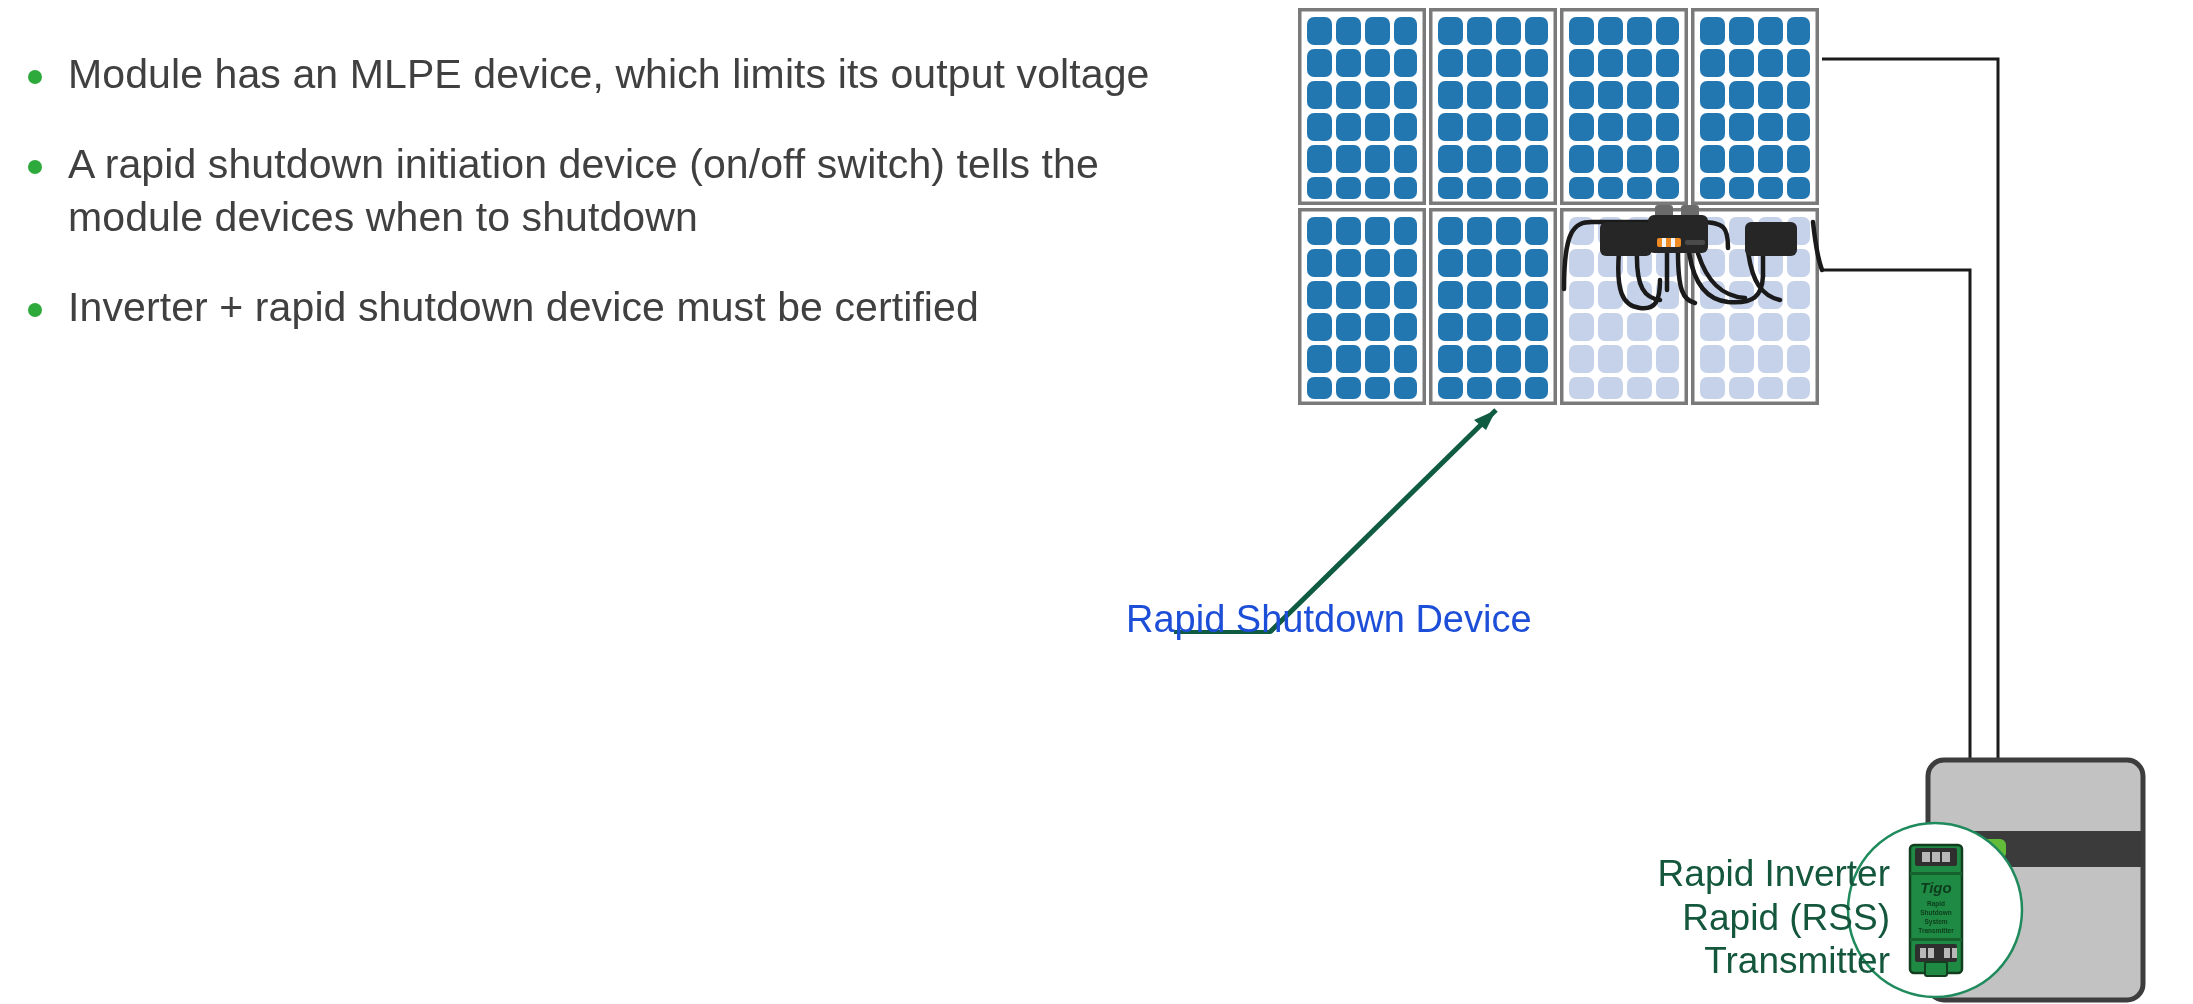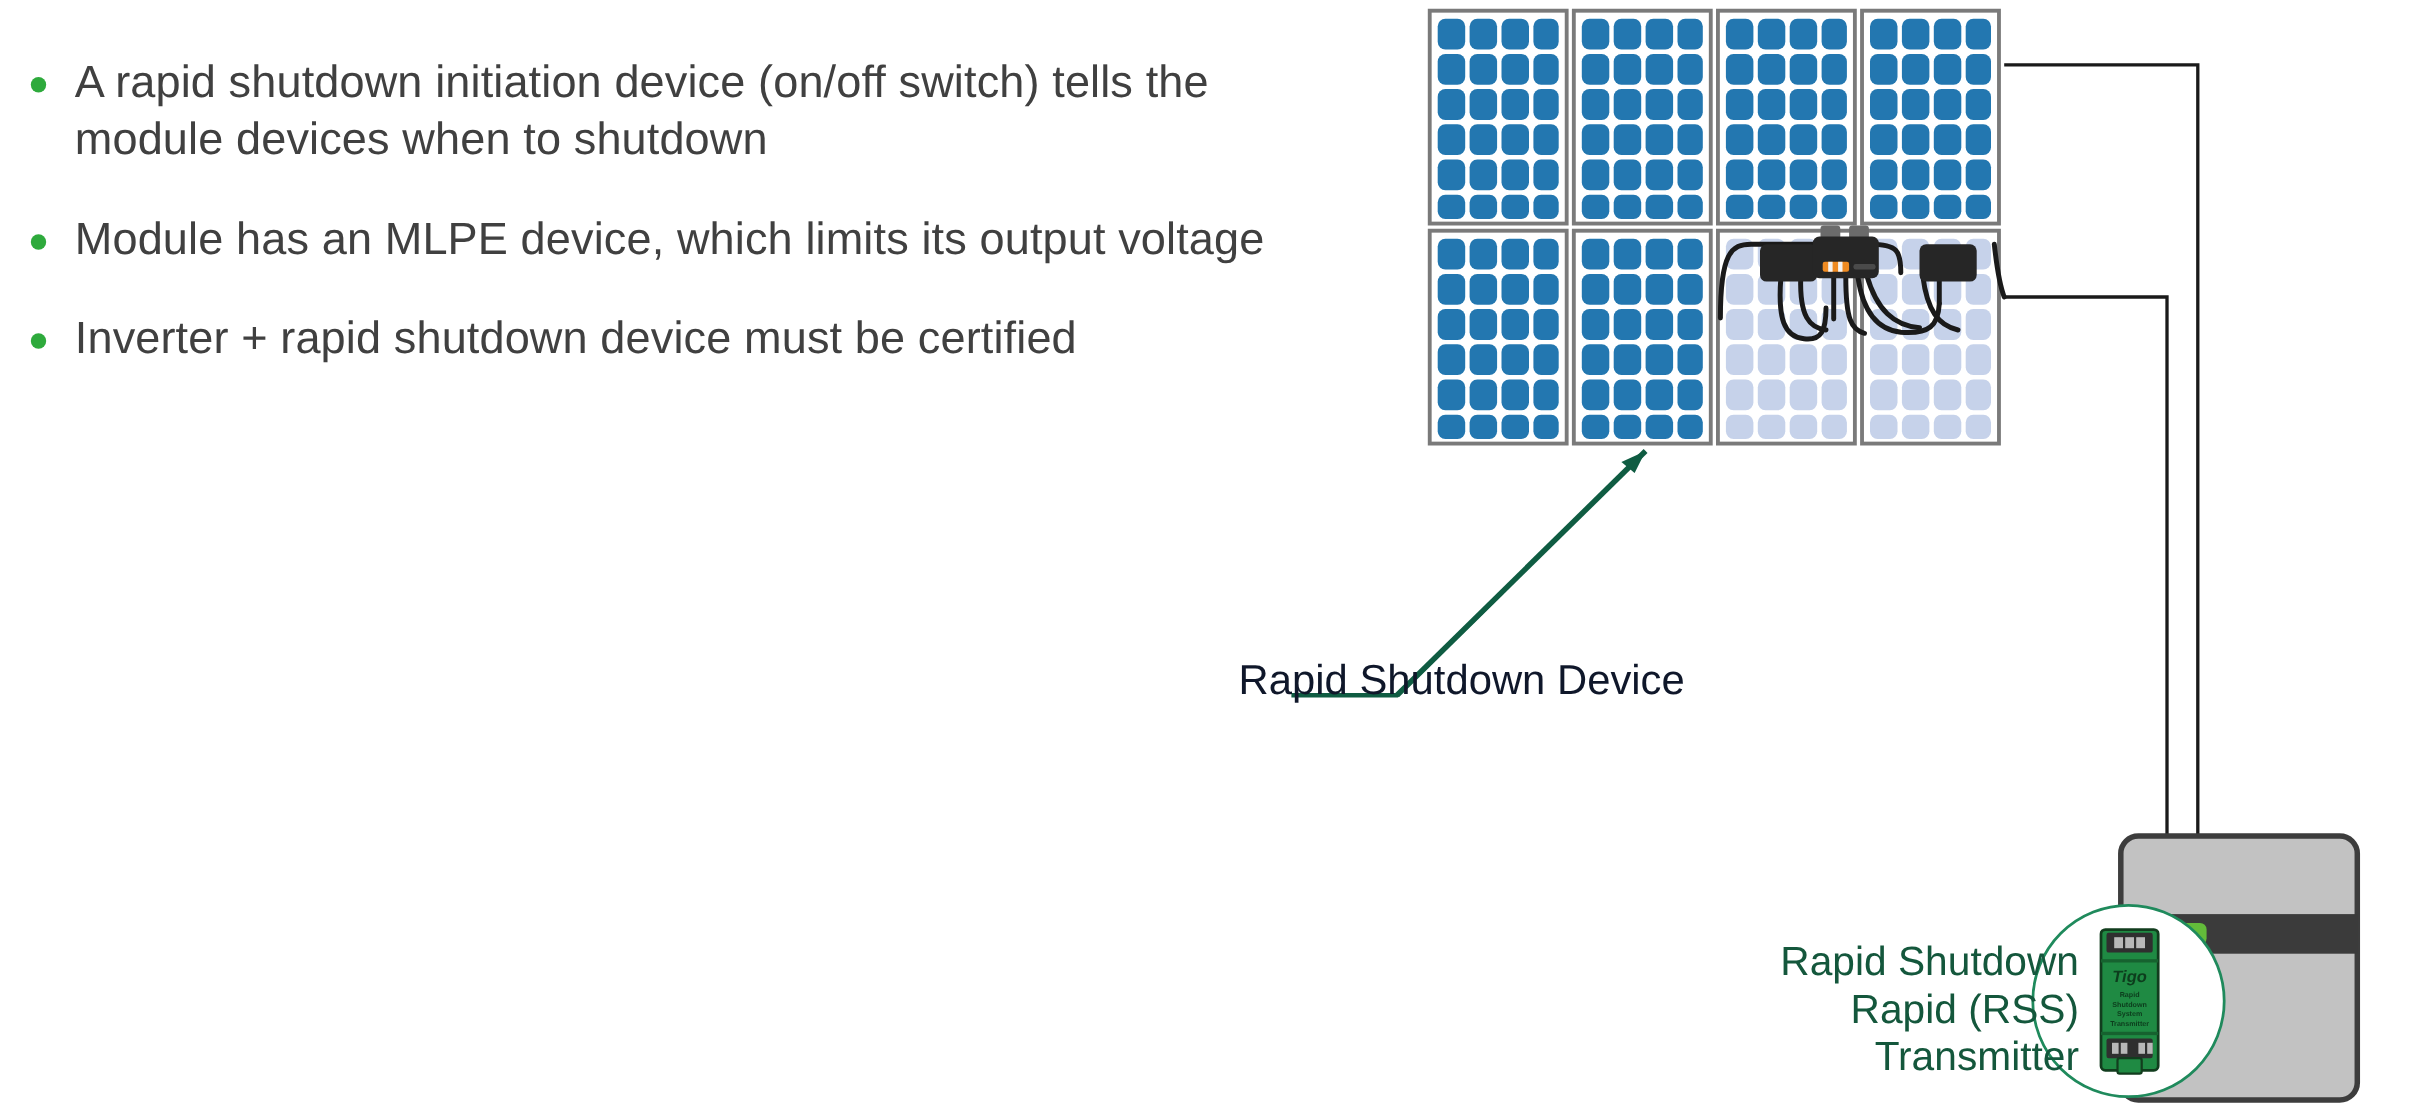--- a/index.html
+++ b/index.html
@@ -53,46 +53,46 @@
     height: 944px;
   }
   #diagram svg { display: block; }
 
   
   #rsd-caption {
     position: absolute;
     left: 1126px;
     top: 598px;
     font-size: 38px;
-    color: #0f172a;
+    color: #1d4ed8;
     white-space: nowrap;
   }
   #rss-caption {
     position: absolute;
     left: 1480px;
     top: 852px;
     width: 410px;
     text-align: right;
     font-size: 37px;
     line-height: 1.18;
     color: #14573c;
   }
   #rss-caption div { white-space: nowrap; }
 </style>
 </head>
 <body>
 
 <div id="bullet-list">
   <div class="bullet-row">
     <span class="bullet-marker"></span>
-    <span class="bullet-text">A rapid shutdown initiation device (on/off switch) tells the module devices when to shutdown</span>
+    <span class="bullet-text">Module has an MLPE device, which limits its output voltage</span>
   </div>
   <div class="bullet-row">
     <span class="bullet-marker"></span>
-    <span class="bullet-text">Module has an MLPE device, which limits its output voltage</span>
+    <span class="bullet-text">A rapid shutdown initiation device (on/off switch) tells the module devices when to shutdown</span>
   </div>
   <div class="bullet-row">
     <span class="bullet-marker"></span>
     <span class="bullet-text">Inverter + rapid shutdown device must be certified</span>
   </div>
 </div>
 
 <div id="diagram">
   <svg width="1093" height="1004" viewBox="0 0 1093 1004" xmlns="http://www.w3.org/2000/svg">
     <defs>
@@ -254,16 +254,16 @@
         <text x="836" y="924" font-family="'Liberation Sans', sans-serif" font-size="6.5" font-weight="bold" fill="#0d3d1d" text-anchor="middle">System</text>
         <text x="836" y="933" font-family="'Liberation Sans', sans-serif" font-size="6.5" font-weight="bold" fill="#0d3d1d" text-anchor="middle">Transmitter</text>
       </g>
     </g>
   </svg>
 </div>
 
 <div id="rsd-caption">Rapid Shutdown Device</div>
 
 <div id="rss-caption">
-  <div>Rapid Shutdown</div>
+  <div>Rapid Inverter</div>
   <div>Rapid (RSS)</div>
   <div>Transmitter</div>
 </div>
 
 </body></html>

